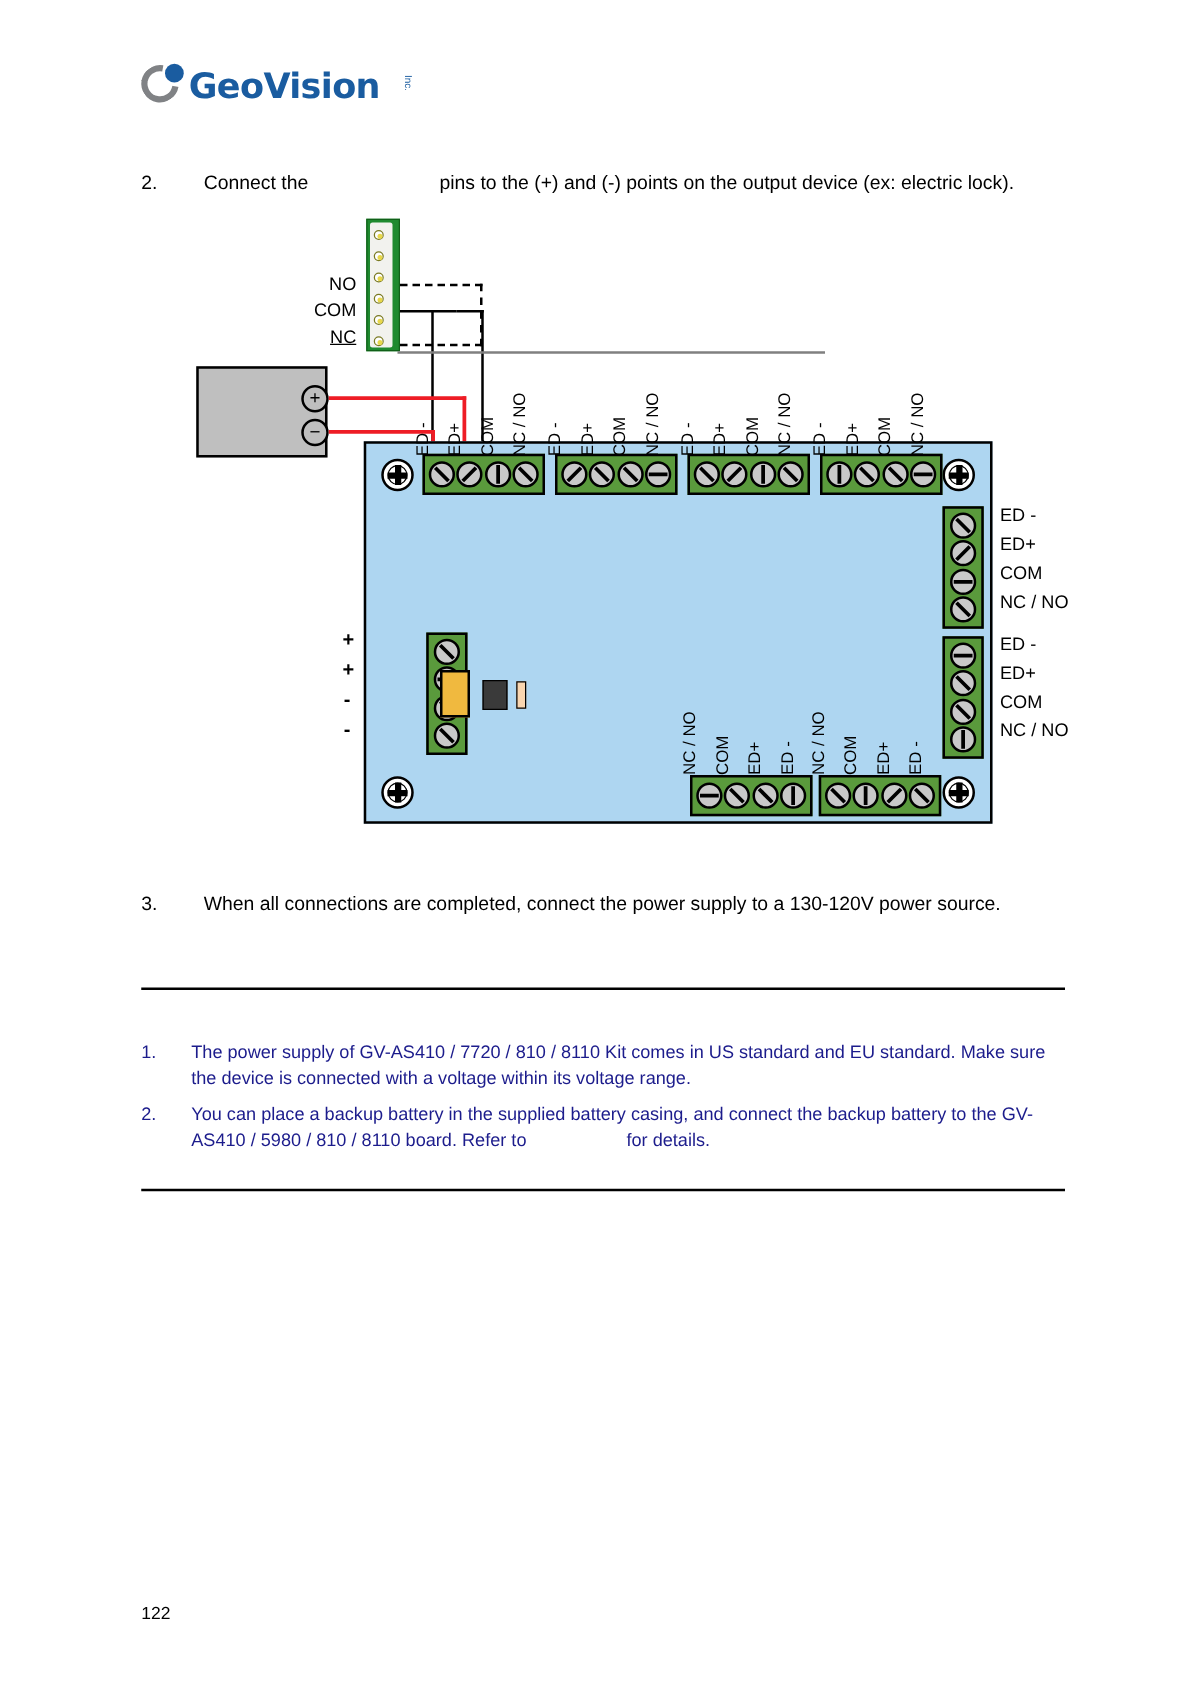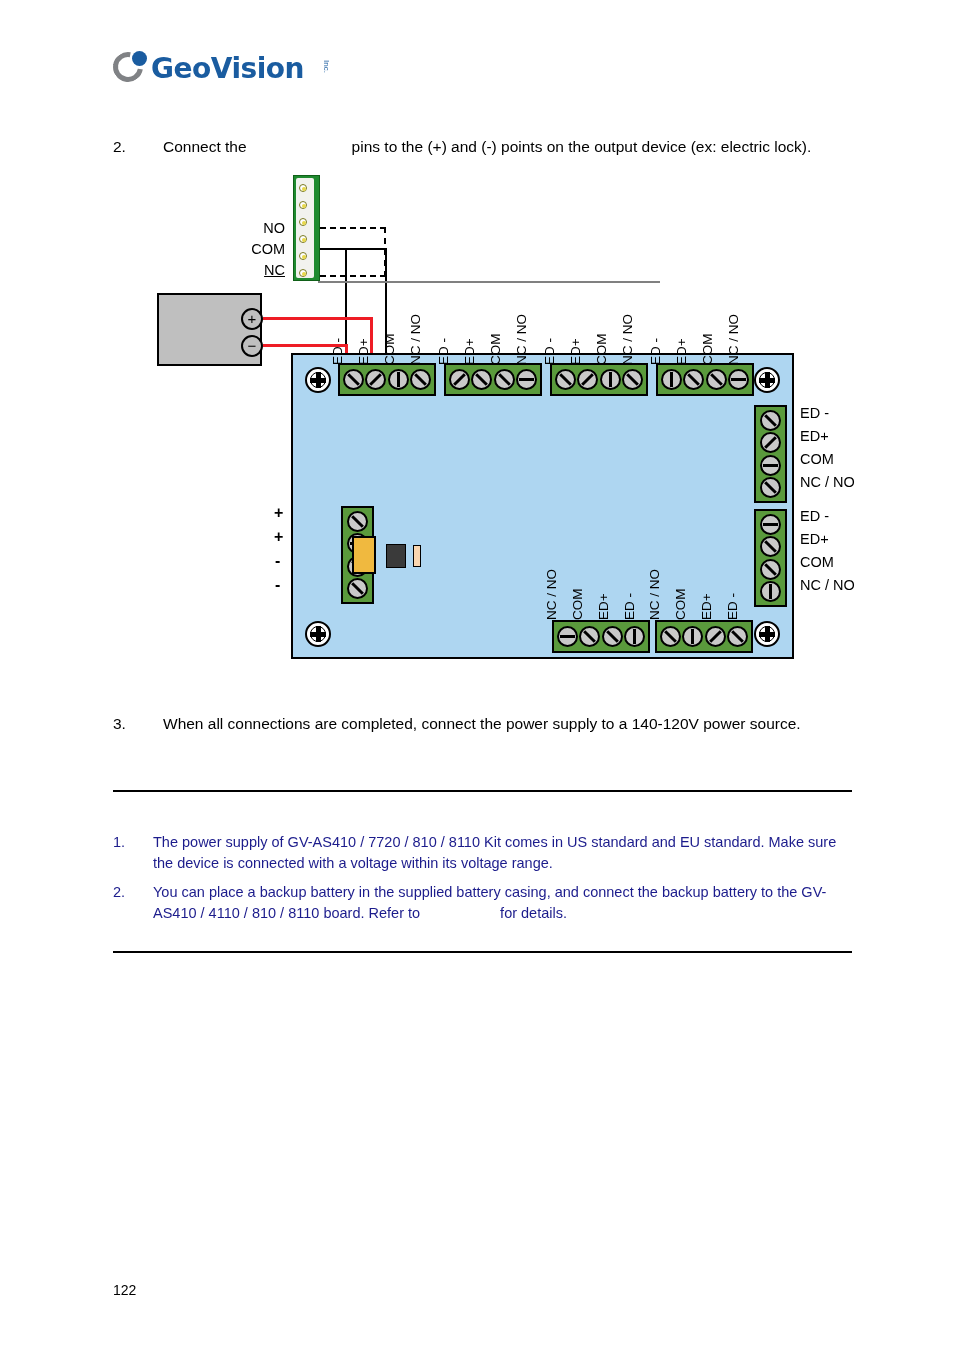--- a/index.html
+++ b/index.html
@@ -628,30 +628,30 @@
 
   <div class="vlabel" style="left:662px; top:605px;">NC / NO</div>
   <div class="vlabel" style="left:688px; top:605px;">COM</div>
   <div class="vlabel" style="left:714px; top:605px;">ED+</div>
   <div class="vlabel" style="left:740px; top:605px;">ED -</div>
 
 </div>
 
 <div class="step" style="left:113px; top:707px; width:760px;">
   <span class="step-num">3.</span>
-  <span class="step-body">When all connections are completed, connect the power supply to a 140-120V power source.</span>
+  <span class="step-body">When all connections are completed, connect the power supply to a 130-120V power source.</span>
 </div>
 
 <div class="rule" style="top:790px;"></div>
 
 <div class="note" style="left:113px; top:832px; width:740px;">
   <span class="note-num">1.</span>
   <span class="note-body">The power supply of GV-AS410 / 7720 / 810 / 8110 Kit comes in US standard and EU standard. Make sure the device is connected with a voltage within its voltage range.</span>
 </div>
 
 <div class="note" style="left:113px; top:882px; width:740px;">
   <span class="note-num">2.</span>
-  <span class="note-body"><span>You can place a backup battery in the supplied battery casing, and connect the backup battery to the GV-AS410 / 4110 / 810 / 8110 board. Refer to</span><span class="gap-ref-sm"></span><span>for details.</span></span>
+  <span class="note-body"><span>You can place a backup battery in the supplied battery casing, and connect the backup battery to the GV-AS410 / 5980 / 810 / 8110 board. Refer to</span><span class="gap-ref-sm"></span><span>for details.</span></span>
 </div>
 
 <div class="rule" style="top:951px;"></div>
 
 <div id="page-number">122</div>
 
 </body></html>

